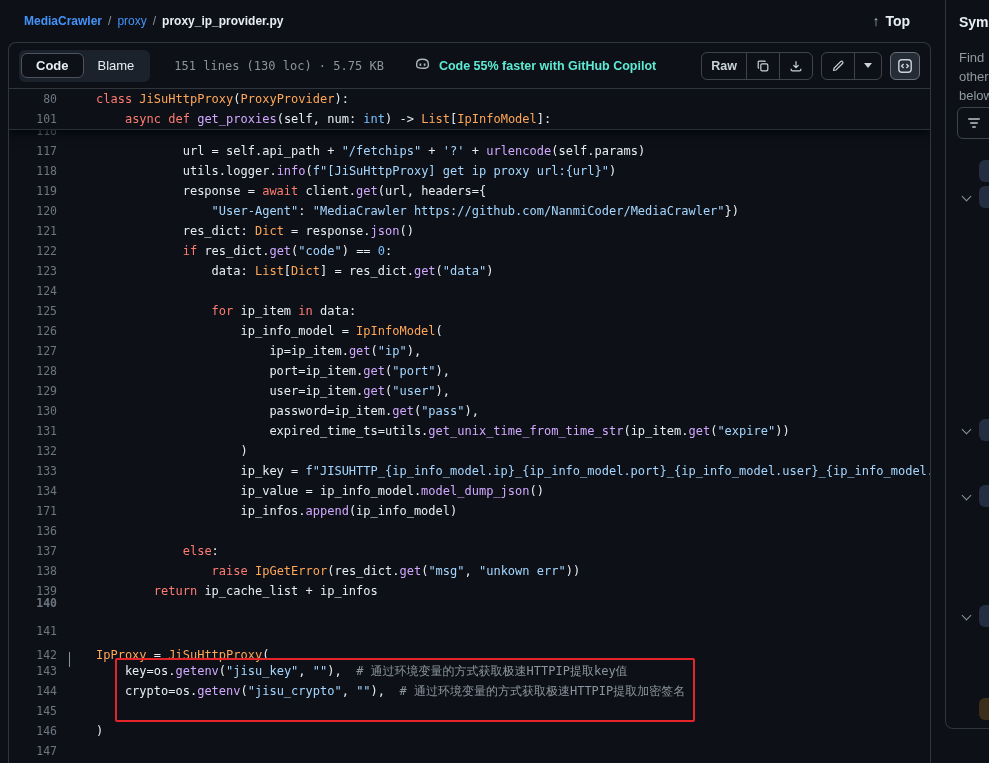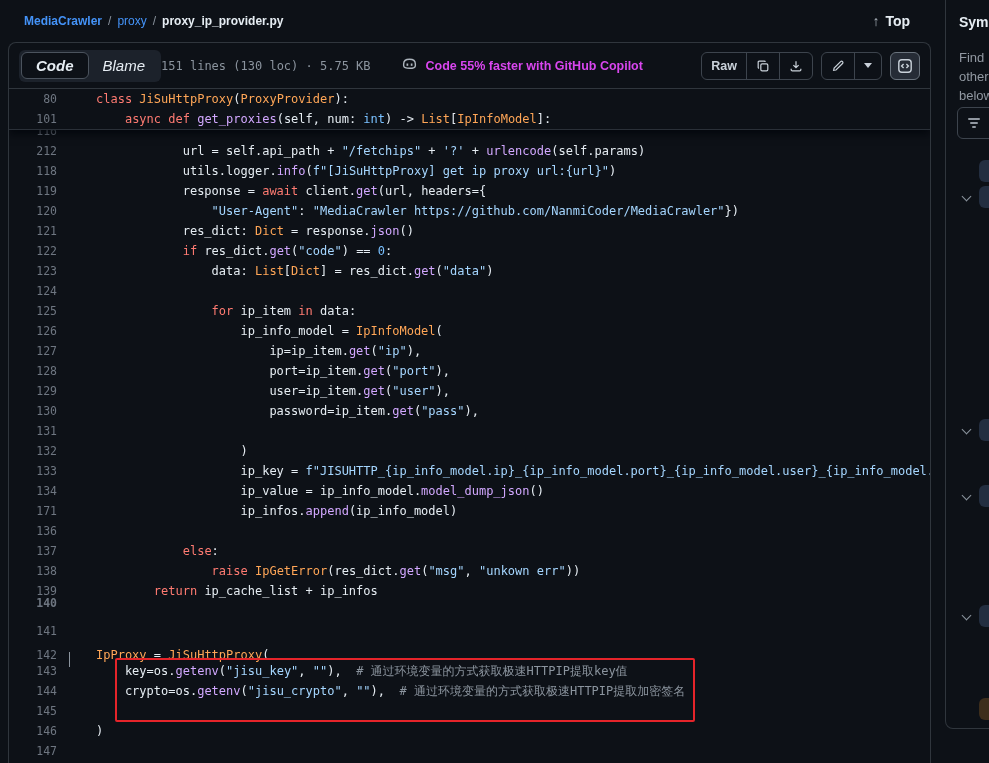--- a/index.html
+++ b/index.html
@@ -21,25 +21,25 @@
 
   
   .file-box { position:absolute; left:8px; top:42px; width:923px; height:721px;
               border:1px solid #30363d; border-bottom:none; border-radius:8px 8px 0 0;
               background:#0d1117; }
 
   
   .toolbar { position:absolute; left:0; top:0; width:100%; height:46px;
              border-bottom:1px solid #30363d; display:flex; align-items:center; padding:0 10px; }
   .seg { display:flex; background:#1c222b; border-radius:6px; padding:2px; height:32px; align-items:center; }
-  .seg .tab { font-size:15px; padding:4px 14px; border-radius:6px; color:#e6edf3; cursor:pointer;font-style:italic; }
+  .seg .tab { font-size:13px; padding:4px 14px; border-radius:6px; color:#e6edf3; cursor:pointer; }
   .seg .tab.active { background:#0d1117; border:1px solid #4b535d; font-weight:700; }
-  .meta { margin-left:0; font-family:"DejaVu Sans Mono", monospace; font-size:12px; color:#8b949e; }
+  .meta { margin-left:24px; font-family:"DejaVu Sans Mono", monospace; font-size:12px; color:#8b949e; }
   .copilot { margin-left:30px; display:flex; align-items:center; gap:8px; cursor:pointer; }
-  .copilot-txt { font-size:12.5px; font-weight:700; color:#d946ef; }
+  .copilot-txt { font-size:12.5px; font-weight:700; color:#5eead4; }
   .spacer { flex:1; }
   .btn-group { display:flex; align-items:stretch; height:28px; border:1px solid #3d444d;
                border-radius:6px; overflow:hidden; margin-left:8px; }
   .btn { display:flex; align-items:center; justify-content:center; padding:0 9px;
          color:#c9d1d9; font-size:12.5px; font-weight:600; cursor:pointer; background:transparent; }
   .btn + .btn { border-left:1px solid #3d444d; }
   .icon-btn svg { display:block; }
   .sym-btn { margin-left:8px; width:30px; height:28px; border:1px solid #6a737d; border-radius:6px;
              background:#262c36; display:flex; align-items:center; justify-content:center; cursor:pointer; }
   .caret { width:0; height:0; border-left:4px solid transparent; border-right:4px solid transparent;
@@ -152,35 +152,35 @@
     </span>
   </div>
 
   <div class="code-region">
     <div class="sticky-hdr" id="sticky-hdr">
         <div class="row" style="top: 0px;"><span class="ln">80</span><span class="codetxt"><span class="t-k">class</span><span class="t-p"> </span><span class="t-c">JiSuHttpProxy</span><span class="t-p">(</span><span class="t-c">ProxyProvider</span><span class="t-p">):</span></span></div>
         <div class="row" style="top: 20px;"><span class="ln">101</span><span class="codetxt"><span class="t-p">    </span><span class="t-k">async def</span><span class="t-p"> </span><span class="t-f">get_proxies</span><span class="t-p">(self, num: </span><span class="t-n">int</span><span class="t-p">) -&gt; </span><span class="t-c">List</span><span class="t-p">[</span><span class="t-c">IpInfoModel</span><span class="t-p">]:</span></span></div>
       </div>
     <div id="code-lines">
         <div class="row" style="top: 32px;"><span class="ln">116</span></div>
-        <div class="row" style="top: 52px;"><span class="ln">212</span><span class="codetxt"><span class="t-p">            url = self.api_path + </span><span class="t-s">"/fetchips"</span><span class="t-p"> + </span><span class="t-s">'?'</span><span class="t-p"> + </span><span class="t-f">urlencode</span><span class="t-p">(self.params)</span></span></div>
+        <div class="row" style="top: 52px;"><span class="ln">117</span><span class="codetxt"><span class="t-p">            url = self.api_path + </span><span class="t-s">"/fetchips"</span><span class="t-p"> + </span><span class="t-s">'?'</span><span class="t-p"> + </span><span class="t-f">urlencode</span><span class="t-p">(self.params)</span></span></div>
         <div class="row" style="top: 72px;"><span class="ln">118</span><span class="codetxt"><span class="t-p">            utils.logger.</span><span class="t-f">info</span><span class="t-p">(</span><span class="t-s">f"[JiSuHttpProxy] get ip proxy url:{url}"</span><span class="t-p">)</span></span></div>
         <div class="row" style="top: 92px;"><span class="ln">119</span><span class="codetxt"><span class="t-p">            response = </span><span class="t-k">await</span><span class="t-p"> client.</span><span class="t-f">get</span><span class="t-p">(url, headers={</span></span></div>
         <div class="row" style="top: 112px;"><span class="ln">120</span><span class="codetxt"><span class="t-p">                </span><span class="t-s">"User-Agent"</span><span class="t-p">: </span><span class="t-s">"MediaCrawler https://github.com/NanmiCoder/MediaCrawler"</span><span class="t-p">})</span></span></div>
         <div class="row" style="top: 132px;"><span class="ln">121</span><span class="codetxt"><span class="t-p">            res_dict: </span><span class="t-c">Dict</span><span class="t-p"> = response.</span><span class="t-f">json</span><span class="t-p">()</span></span></div>
         <div class="row" style="top: 152px;"><span class="ln">122</span><span class="codetxt"><span class="t-p">            </span><span class="t-k">if</span><span class="t-p"> res_dict.</span><span class="t-f">get</span><span class="t-p">(</span><span class="t-s">"code"</span><span class="t-p">) == </span><span class="t-n">0</span><span class="t-p">:</span></span></div>
         <div class="row" style="top: 172px;"><span class="ln">123</span><span class="codetxt"><span class="t-p">                data: </span><span class="t-c">List</span><span class="t-p">[</span><span class="t-c">Dict</span><span class="t-p">] = res_dict.</span><span class="t-f">get</span><span class="t-p">(</span><span class="t-s">"data"</span><span class="t-p">)</span></span></div>
         <div class="row" style="top: 192px;"><span class="ln">124</span></div>
         <div class="row" style="top: 212px;"><span class="ln">125</span><span class="codetxt"><span class="t-p">                </span><span class="t-k">for</span><span class="t-p"> ip_item </span><span class="t-k">in</span><span class="t-p"> data:</span></span></div>
         <div class="row" style="top: 232px;"><span class="ln">126</span><span class="codetxt"><span class="t-p">                    ip_info_model = </span><span class="t-c">IpInfoModel</span><span class="t-p">(</span></span></div>
         <div class="row" style="top: 252px;"><span class="ln">127</span><span class="codetxt"><span class="t-p">                        ip=ip_item.</span><span class="t-f">get</span><span class="t-p">(</span><span class="t-s">"ip"</span><span class="t-p">),</span></span></div>
         <div class="row" style="top: 272px;"><span class="ln">128</span><span class="codetxt"><span class="t-p">                        port=ip_item.</span><span class="t-f">get</span><span class="t-p">(</span><span class="t-s">"port"</span><span class="t-p">),</span></span></div>
         <div class="row" style="top: 292px;"><span class="ln">129</span><span class="codetxt"><span class="t-p">                        user=ip_item.</span><span class="t-f">get</span><span class="t-p">(</span><span class="t-s">"user"</span><span class="t-p">),</span></span></div>
         <div class="row" style="top: 312px;"><span class="ln">130</span><span class="codetxt"><span class="t-p">                        password=ip_item.</span><span class="t-f">get</span><span class="t-p">(</span><span class="t-s">"pass"</span><span class="t-p">),</span></span></div>
-        <div class="row" style="top: 332px;"><span class="ln">131</span></div>
+        <div class="row" style="top: 332px;"><span class="ln">131</span><span class="codetxt"><span class="t-p">                        expired_time_ts=utils.</span><span class="t-f">get_unix_time_from_time_str</span><span class="t-p">(ip_item.</span><span class="t-f">get</span><span class="t-p">(</span><span class="t-s">"expire"</span><span class="t-p">))</span></span></div>
         <div class="row" style="top: 352px;"><span class="ln">132</span><span class="codetxt"><span class="t-p">                    )</span></span></div>
         <div class="row" style="top: 372px;"><span class="ln">133</span><span class="codetxt"><span class="t-p">                    ip_key = </span><span class="t-s">f"JISUHTTP_{ip_info_model.ip}_{ip_info_model.port}_{ip_info_model.user}_{ip_info_model.password}"</span></span></div>
         <div class="row" style="top: 392px;"><span class="ln">134</span><span class="codetxt"><span class="t-p">                    ip_value = ip_info_model.</span><span class="t-f">model_dump_json</span><span class="t-p">()</span></span></div>
         <div class="row" style="top: 412px;"><span class="ln">171</span><span class="codetxt"><span class="t-p">                    ip_infos.</span><span class="t-f">append</span><span class="t-p">(ip_info_model)</span></span></div>
         <div class="row" style="top: 432px;"><span class="ln">136</span></div>
         <div class="row" style="top: 452px;"><span class="ln">137</span><span class="codetxt"><span class="t-p">            </span><span class="t-k">else</span><span class="t-p">:</span></span></div>
         <div class="row" style="top: 472px;"><span class="ln">138</span><span class="codetxt"><span class="t-p">                </span><span class="t-k">raise</span><span class="t-p"> </span><span class="t-c">IpGetError</span><span class="t-p">(res_dict.</span><span class="t-f">get</span><span class="t-p">(</span><span class="t-s">"msg"</span><span class="t-p">, </span><span class="t-s">"unkown err"</span><span class="t-p">))</span></span></div>
         <div class="row" style="top: 492px;"><span class="ln">139</span><span class="codetxt"><span class="t-p">        </span><span class="t-k">return</span><span class="t-p"> ip_cache_list + ip_infos</span></span></div>
         <div class="row" style="top: 504px; font-weight: bold;"><span class="ln">140</span><span class="codetxt"></span></div>
         <div class="row" style="top: 532px;"><span class="ln">141</span><span class="codetxt"></span></div>

